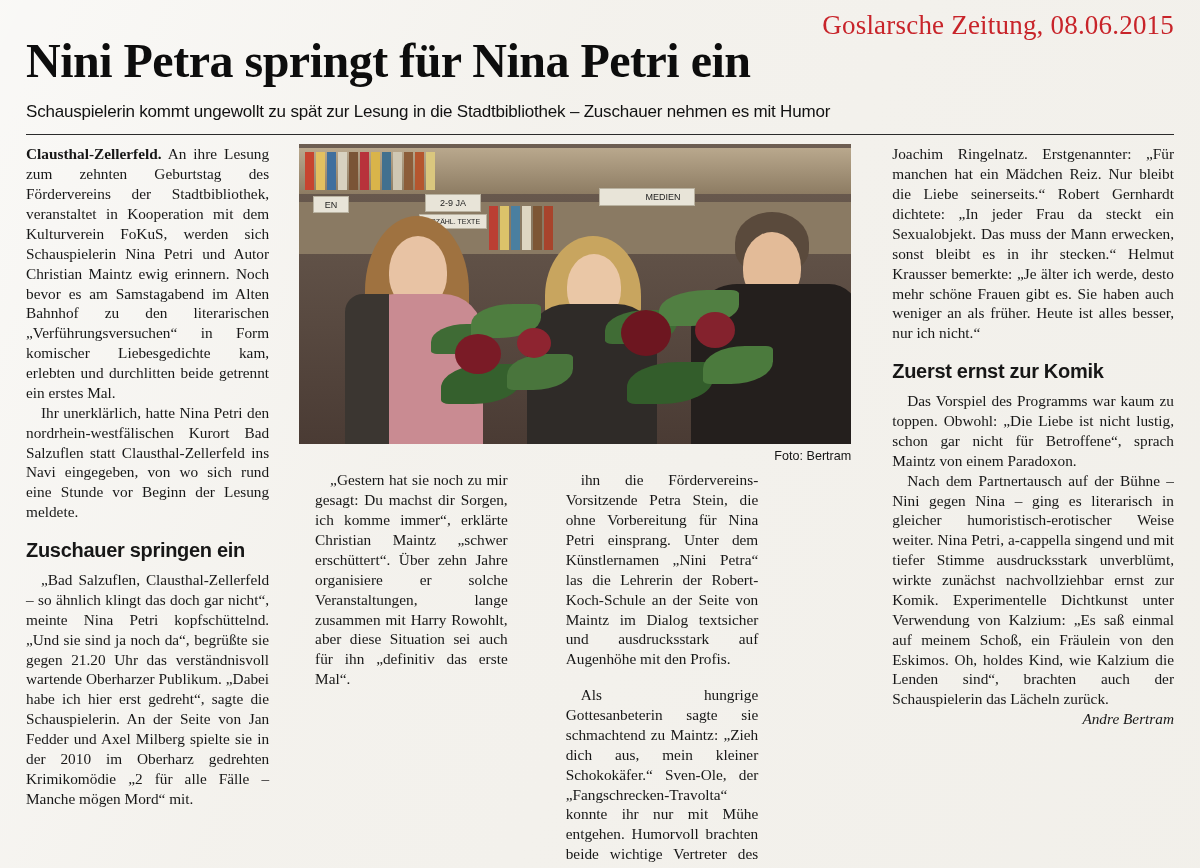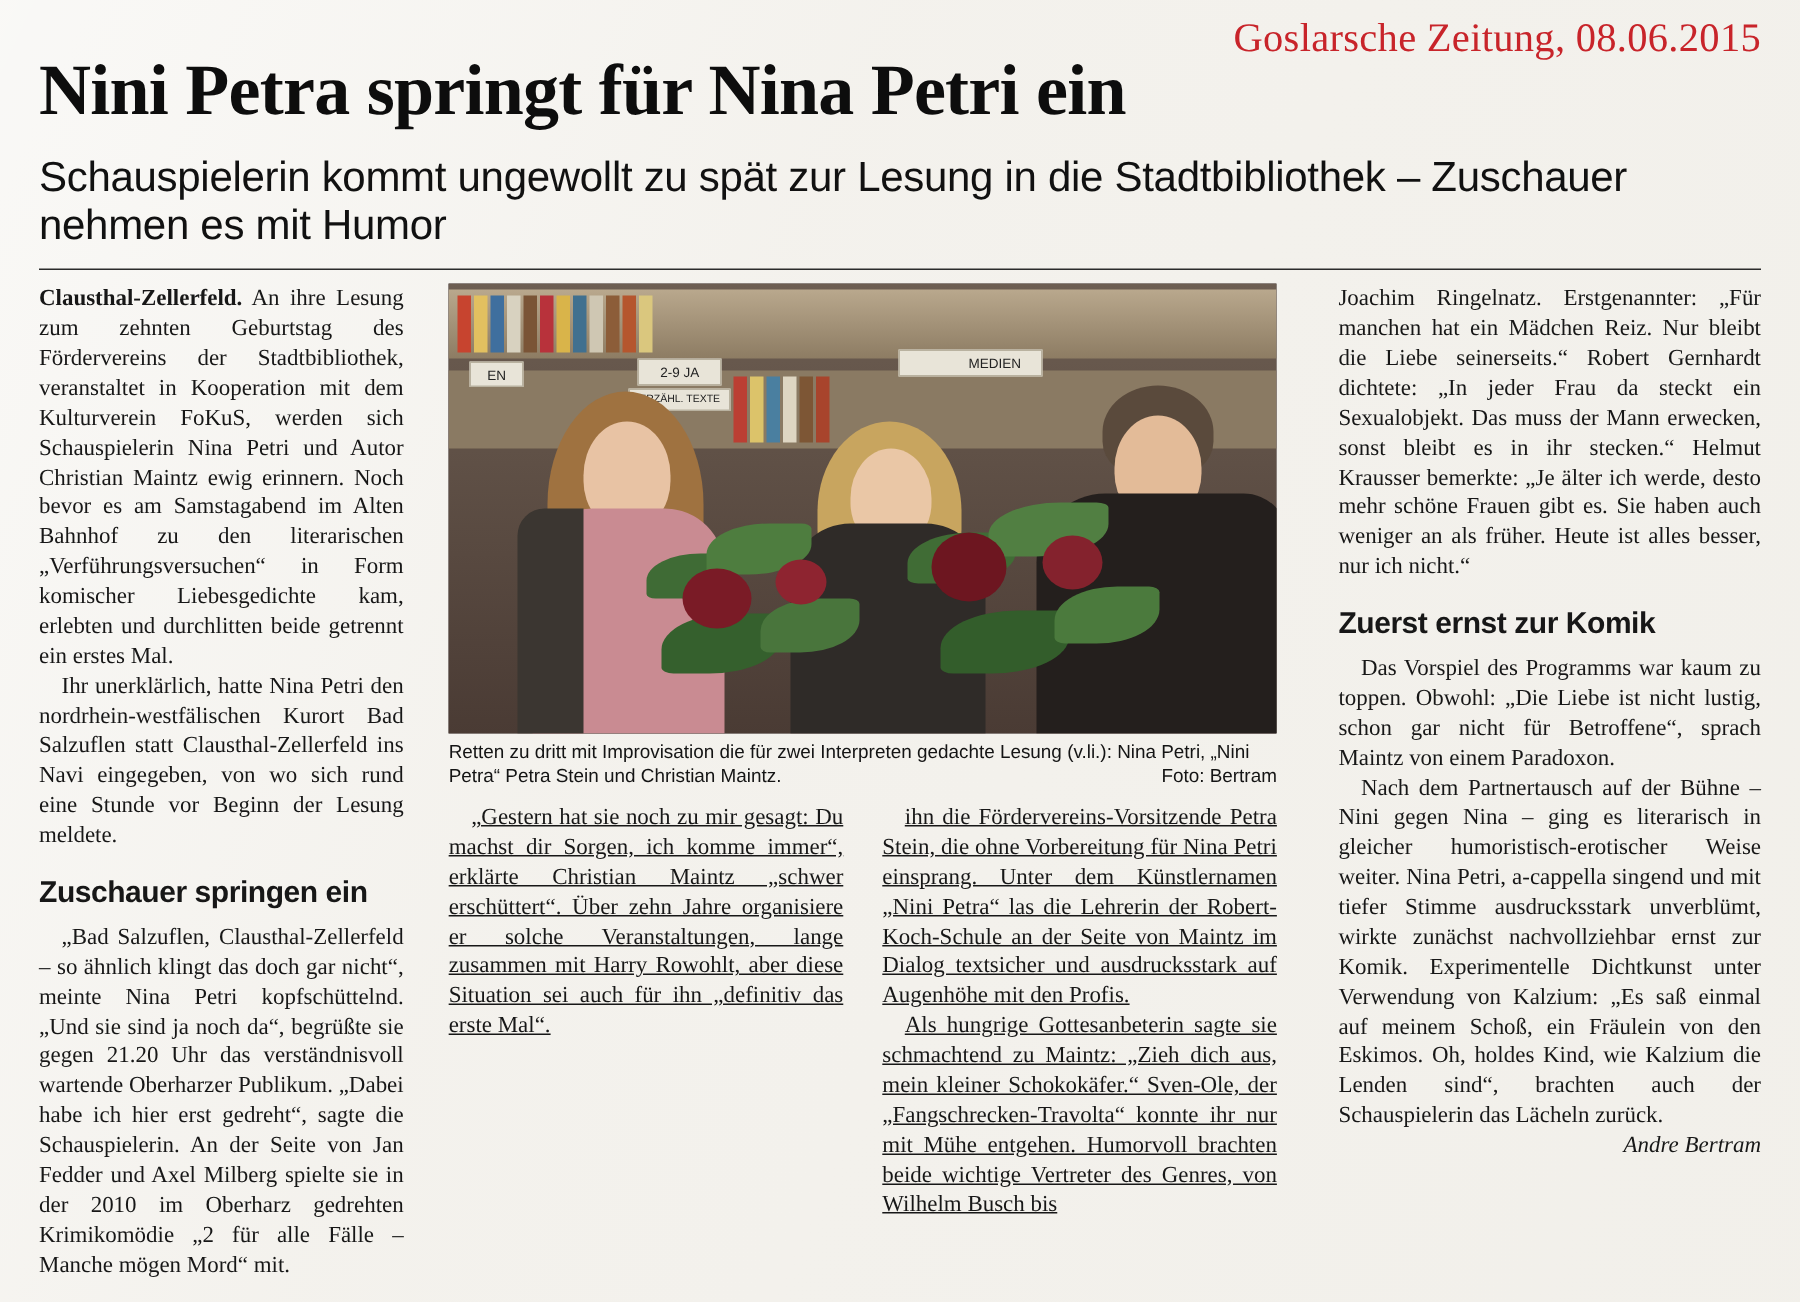--- a/index.html
+++ b/index.html
@@ -34,21 +34,21 @@
     font-family:"Liberation Serif", serif;
     font-weight:bold;
     font-size:48px;
     line-height:1.04;
     letter-spacing:-0.5px;
     color:#0d0d0d;
   }
   .subhead{
     margin:16px 0 0 0;
     font-family:"Liberation Sans", sans-serif;
-    font-size:28px;
+    font-size:17px;
     line-height:1.15;
     color:#111;
     letter-spacing:-0.2px;
   }
   .rule{
     margin-top:13px;
     border-top:1px solid #2b2b2b;
     width:100%;
   }
   .columns{
@@ -102,21 +102,21 @@
     width:50%;
     box-sizing:border-box;
     font-size:15.3px;
     line-height:1.30;
     text-align:justify;
     hyphens:auto;
     -webkit-hyphens:auto;
   }
   .midcol:first-child{padding-right:13px;}
   .midcol:last-child{padding-left:13px;}
-  .midcol p{margin:0;text-indent:15px;text-decoration:underline;}
+  .midcol p{margin:16px;text-indent:15px;}
   .sectionhead{
     font-family:"Liberation Sans", sans-serif;
     font-weight:bold;
     font-size:20px;
     line-height:1.1;
     margin:17px 0 9px 0;
     text-indent:0;
     text-align:left;
     letter-spacing:-0.3px;
   }
@@ -236,21 +236,20 @@
           <div class="flowers" style="left:300px;bottom:0;width:190px;height:160px;">
             <div class="leaf" style="left:6px;top:26px;width:72px;height:34px;background:#406c35;"></div>
             <div class="leaf" style="left:60px;top:6px;width:80px;height:36px;background:#517f42;"></div>
             <div class="leaf" style="left:28px;top:78px;width:86px;height:42px;background:#335d2b;"></div>
             <div class="leaf" style="left:104px;top:62px;width:70px;height:38px;background:#4b7a3d;"></div>
             <div class="petal" style="left:22px;top:26px;width:50px;height:46px;background:#6d1620;"></div>
             <div class="petal" style="left:96px;top:28px;width:40px;height:36px;background:#84222d;"></div>
           </div>
         </div>
         <div class="caption">
-          <span>Retten zu dritt mit Improvisation die für zwei Interpreten gedachte Lesung (v.li.): Nina Petri, „Nini Petra“ Petra Stein und Christian Maintz.</span>
           <span class="credit">Foto: Bertram</span>
         </div>
       </div>
 
       <div class="midcols">
         <div class="midcol">
           <p>„Gestern hat sie noch zu mir gesagt: Du machst dir Sorgen, ich komme immer“, erklärte Christian Maintz „schwer erschüttert“. Über zehn Jahre organisiere er solche Veranstaltungen, lange zusammen mit Harry Rowohlt, aber diese Situation sei auch für ihn „definitiv das erste Mal“.</p>
         </div>
         <div class="midcol">
           <p>ihn die Fördervereins-Vorsitzende Petra Stein, die ohne Vorbereitung für Nina Petri einsprang. Unter dem Künstlernamen „Nini Petra“ las die Lehrerin der Robert-Koch-Schule an der Seite von Maintz im Dialog textsicher und ausdrucksstark auf Augenhöhe mit den Profis.</p>

